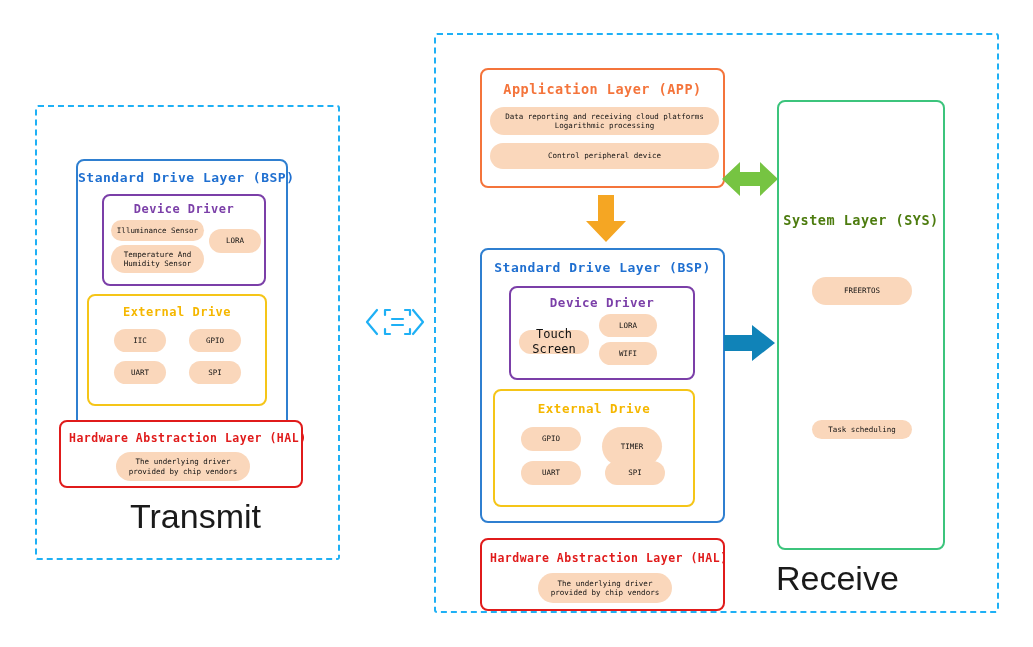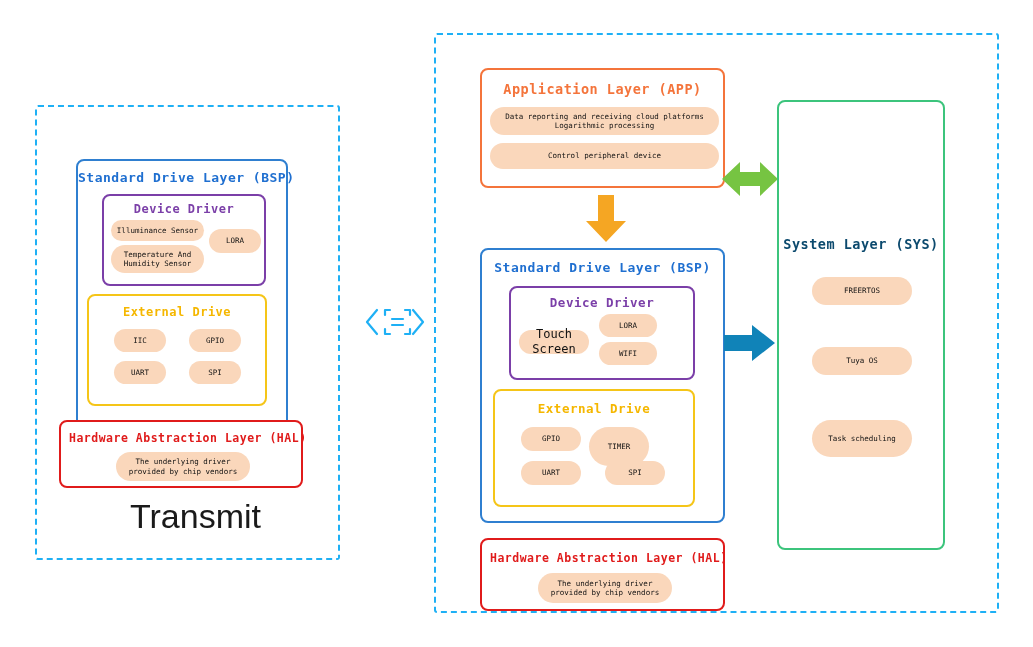--- a/index.html
+++ b/index.html
@@ -21,21 +21,21 @@
   .bsp > .box-title{color:#1f6fd0;}
   .dev{border:2px solid #7b3fa8;}
   .dev > .box-title{color:#7b3fa8;}
   .ext{border:2px solid #f5c518;}
   .ext > .box-title{color:#f5b700;}
   .hal{border:2px solid #e01b1b;}
   .hal > .box-title{color:#e01b1b;margin-left:8px;}
   .app{border:2px solid #f4743b;}
   .app > .box-title{color:#f4743b;text-align:center;}
   .sys{border:2px solid #3cc47c;}
-  .sys > .box-title{color:#0c4a6e;margin-top:24px;}
+  .sys > .box-title{color:#4d7c0f;}
 
   .pill{
     position:absolute;background:#fad7bb;border-radius:999px;
     display:flex;align-items:center;justify-content:center;text-align:center;
     color:#111;line-height:1.25;box-sizing:border-box;padding:2px 4px;
     white-space:pre-line;
   }
 
   .big-label{
     position:absolute;color:#1a1a1a;font-weight:400;
@@ -117,21 +117,21 @@
     <div class="box dev" style="left:27px;top:36px;width:186px;height:94px;">
       <div class="box-title" style="top:7px;font-size:12.5px;">Device Driver</div>
       <div class="pill" style="left:8px;top:42px;width:70px;height:24px;font-size:12px;">Touch Screen</div>
       <div class="pill" style="left:88px;top:26px;width:58px;height:23px;font-size:7.5px;">LORA</div>
       <div class="pill" style="left:88px;top:54px;width:58px;height:23px;font-size:7.5px;">WIFI</div>
     </div>
 
     <div class="box ext" style="left:11px;top:139px;width:202px;height:118px;">
       <div class="box-title" style="top:10px;font-size:12.5px;">External Drive</div>
       <div class="pill" style="left:26px;top:36px;width:60px;height:24px;font-size:7.5px;">GPIO</div>
-      <div class="pill" style="left:94px;top:36px;width:60px;height:39px;font-size:7.5px;">TIMER</div>
+      <div class="pill" style="left:107px;top:36px;width:60px;height:39px;font-size:7.5px;">TIMER</div>
       <div class="pill" style="left:26px;top:70px;width:60px;height:24px;font-size:7.5px;">UART</div>
       <div class="pill" style="left:110px;top:70px;width:60px;height:24px;font-size:7.5px;">SPI</div>
     </div>
   </div>
 
   <div class="box hal" style="left:44px;top:503px;width:245px;height:73px;">
     <div class="box-title" style="top:11px;font-size:11.5px;">Hardware Abstraction Layer (HAL)</div>
     <div class="pill" style="left:56px;top:33px;width:134px;height:30px;font-size:7.5px;">The underlying driver
 provided by chip vendors</div>
   </div>
@@ -144,17 +144,17 @@
 
   <div class="arrow" style="left:288px;top:288px;">
     <svg width="52" height="40" viewBox="0 0 52 40">
       <polygon points="0,12 28,12 28,2 51,20 28,38 28,28 0,28" fill="#1083b8"></polygon>
     </svg>
   </div>
 
   <div class="box sys" style="left:341px;top:65px;width:168px;height:450px;">
     <div class="box-title" style="top:110px;font-size:13.5px;">System Layer (SYS)</div>
     <div class="pill" style="left:33px;top:175px;width:100px;height:28px;font-size:7.5px;">FREERTOS</div>
-    <div class="pill" style="left:33px;top:245px;width:100px;height:28px;font-size:7.5px;">Tuya OS</div>
-    <div class="pill" style="left:33px;top:318px;width:100px;height:37px;font-size:7.5px;">Task scheduling</div>
+    <div class="pill" style="left:33px;top:318px;width:100px;height:19px;font-size:7.5px;">Task scheduling</div>
   </div>
 
+  <div class="big-label" style="left:340px;top:524px;font-size:34px;">Receive</div>
 </div>
 
 </body></html>

